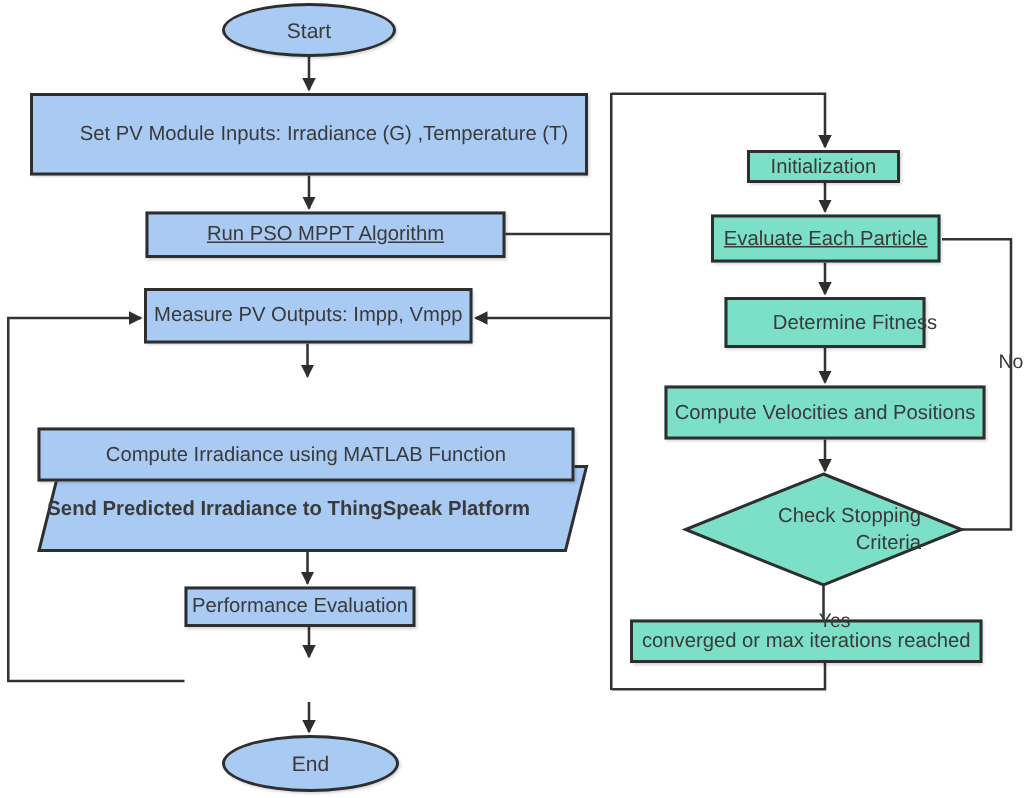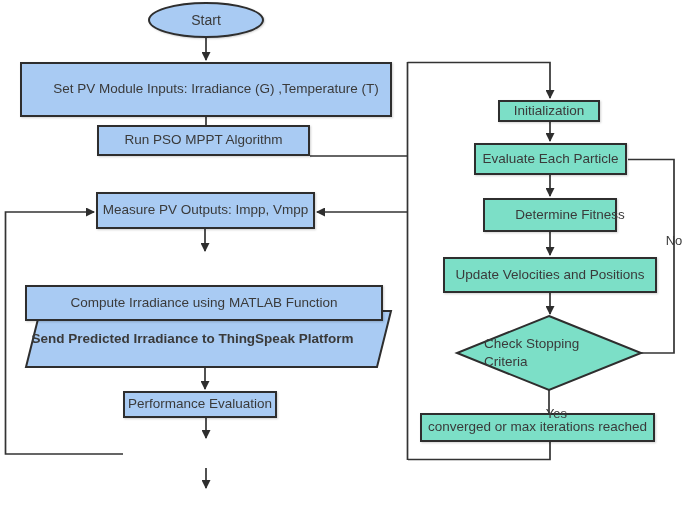--- a/index.html
+++ b/index.html
@@ -8,21 +8,21 @@
   }
   html,body{margin:0;padding:0;background:var(--bg);}
   #canvas{
     position:relative;width:685px;height:532px;background:var(--bg);
     font-family:"Liberation Sans","DejaVu Sans",sans-serif;color:var(--text);
     overflow:hidden;
   }
   #edge-layer{position:absolute;left:0;top:0;width:685px;height:532px;}
   .node{
     position:absolute;display:flex;align-items:center;justify-content:center;
-    text-align:left;font-size:13.5px;line-height:1.2;white-space:nowrap;
+    text-align:right;font-size:13.5px;line-height:1.2;white-space:nowrap;
     box-sizing:border-box;color:var(--text);
   }
   .rect{
     background:var(--blue);border:2px solid var(--outline);
     box-shadow:1px 1px 2px rgba(0,0,0,0.18);
   }
   .pso{background:var(--teal);}
   .ellipse{
     background:var(--blue);border:2px solid var(--outline);border-radius:50%;
     font-size:14px;box-shadow:1px 1px 2px rgba(0,0,0,0.18);
@@ -68,39 +68,40 @@
     <path d="M123,454 L5.5,454 L5.5,212 L94,212" stroke="var(--line)" stroke-width="1.7" fill="none" marker-end="url(#arr)"></path>
 
     <polygon points="40,311 391,311 377,367 26,367" fill="var(--blue)" stroke="var(--outline)" stroke-width="2"></polygon>
     <polygon points="549,316 641,353 549,390 457,353" fill="var(--teal)" stroke="var(--outline)" stroke-width="2"></polygon>
   </svg>
 
   <div class="node ellipse" style="left:148px;top:2px;width:116px;height:36px;">Start</div>
 
   <div class="node rect" style="left:20px;top:62px;width:372px;height:55px;padding-left:20px;">Set PV Module Inputs: Irradiance (G) ,Temperature (T)</div>
 
-  <div class="node rect" style="left:97px;top:125px;width:213px;height:31px;">Run PSO MPPT Algorithm</div>
+  <div class="node rect" style="left:97px;top:141px;width:240px;height:31px;text-decoration:underline;">Run PSO MPPT Algorithm</div>
 
   <div class="node rect" style="left:96px;top:192px;width:219px;height:37px;">Measure PV Outputs: Impp, Vmpp</div>
 
   <div class="node rect" style="left:25px;top:253px;width:358px;height:36px;margin-top:32px;">Compute Irradiance using MATLAB Function</div>
 
   <div class="node shape-text" style="left:24px;top:311px;width:337px;height:56px;font-weight:bold;">Send Predicted Irradiance to ThingSpeak Platform</div>
 
   <div class="node rect" style="left:123px;top:391px;width:154px;height:27px;">Performance Evaluation</div>
 
 
+  <div class="node ellipse" style="left:148px;top:490px;width:118px;height:38px;">End</div>
 
   <div class="node rect pso" style="left:498px;top:100px;width:102px;height:22px;">Initialization</div>
 
-  <div class="node rect pso" style="left:474px;top:143px;width:153px;height:32px;">Evaluate Each Particle</div>
+  <div class="node rect pso" style="left:474px;top:143px;width:153px;height:32px;text-decoration:underline;">Evaluate Each Particle</div>
 
   <div class="node rect pso" style="left:483px;top:198px;width:134px;height:34px;padding-left:40px;">Determine Fitness</div>
 
-  <div class="node rect pso" style="left:443px;top:257px;width:214px;height:36px;">Update Velocities and Positions</div>
+  <div class="node rect pso" style="left:443px;top:257px;width:214px;height:36px;">Compute Velocities and Positions</div>
 
   <div class="node rect pso" style="left:420px;top:413px;width:235px;height:29px;">converged or max iterations reached</div>
 
   <div class="node shape-text diamond-text" style="left:484px;top:318px;width:130px;height:70px;">Check Stopping Criteria</div>
 
   <div class="edge-label" style="left:531px;top:406px;width:36px;text-align:right;">Yes</div>
 
   <div class="edge-label" style="left:658px;top:233px;width:32px;">No</div>
 
 </div>

